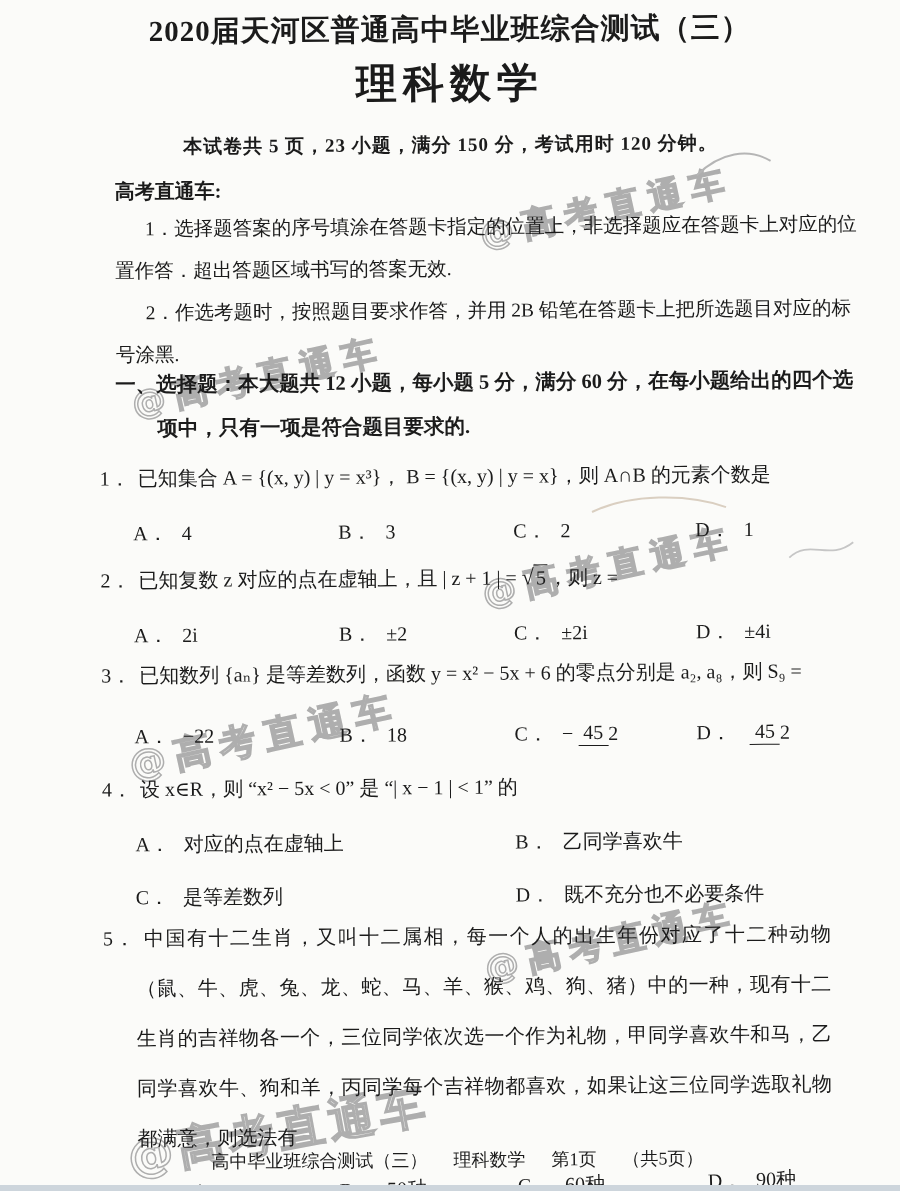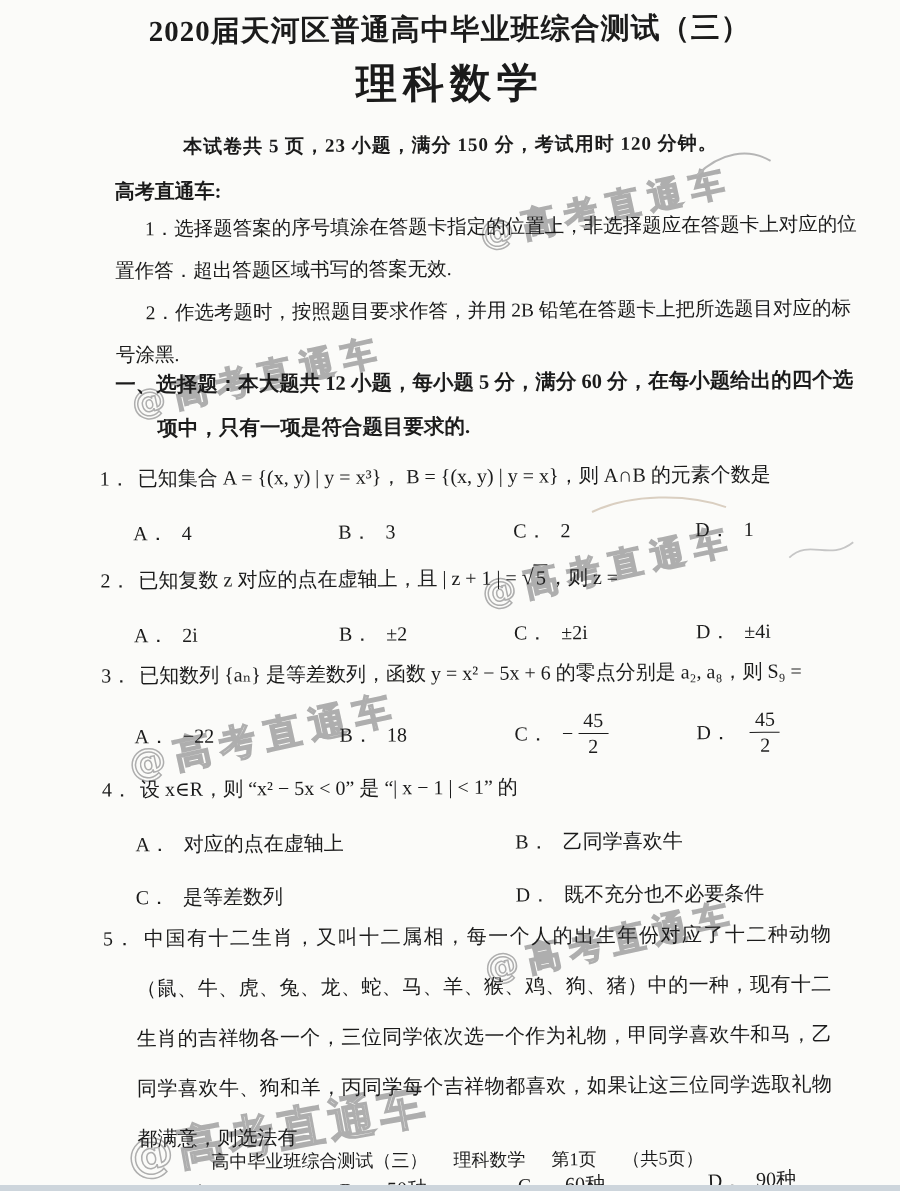--- a/index.html
+++ b/index.html
@@ -65,21 +65,21 @@
   .opts-2 .opt:nth-child(1){width:380px;}
   .q4 .row1{margin-top:24px;}
   .q4 .row2{margin-top:26px;}
   .q5 .opts{margin-left:13px;margin-top:6px;transform:rotate(-1.1deg);transform-origin:right center;}
   .q5 .opts .opt:nth-child(1){width:222px;}
   .q5 .opts .opt:nth-child(2){width:178px;}
   .q5 .opts .opt:nth-child(3){width:190px;}
   .q5 .opts .opt:nth-child(4){flex:1;}
 
   
-  .frac{display:inline-flex;flex-direction:column;align-items:center;line-height:24px;font-size:20px;}
+  .frac{display:inline-flex;flex-direction:row;align-items:center;line-height:24px;font-size:20px;}
   .fr-num{border-bottom:1.5px solid #1b1b1b;padding:0 5px 1px;}
   .fr-sign{margin-right:5px;}
 
   
   .sqrt{white-space:nowrap;}
   .sqrt-sign{font-size:22px;}
   .radicand{border-top:1.5px solid #1b1b1b;padding:1px 2px 0;}
 
   
   .footer{position:absolute;top:1148px;left:0;width:100%;text-align:center;font-size:18px;}

